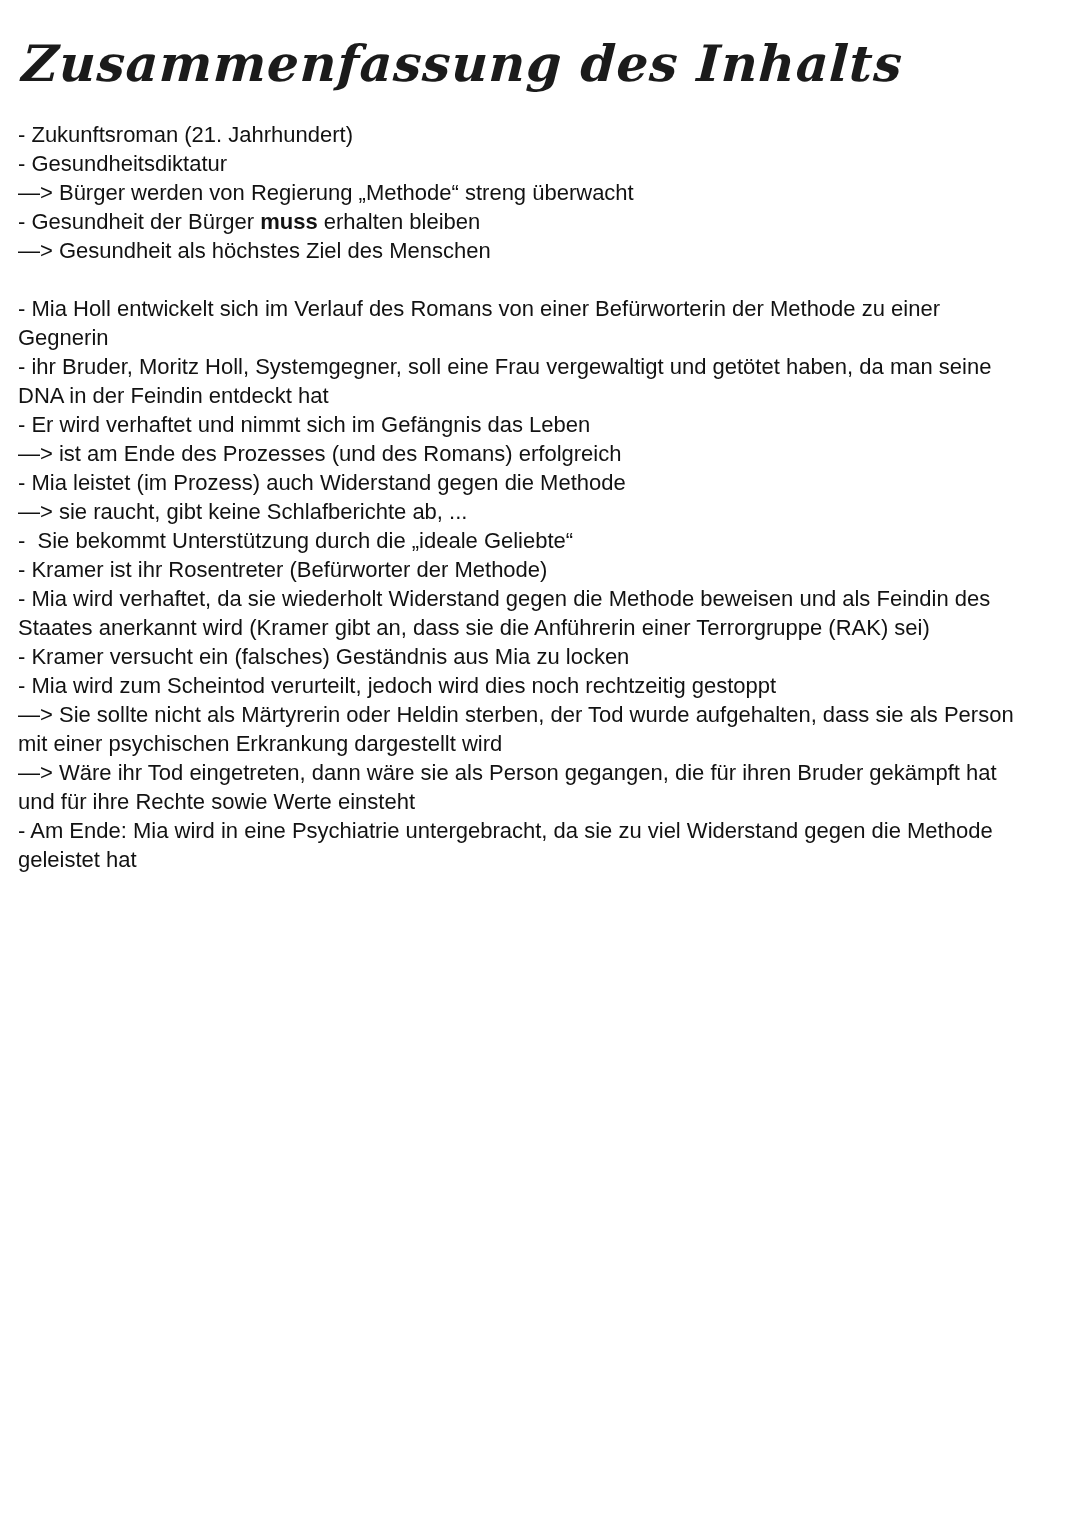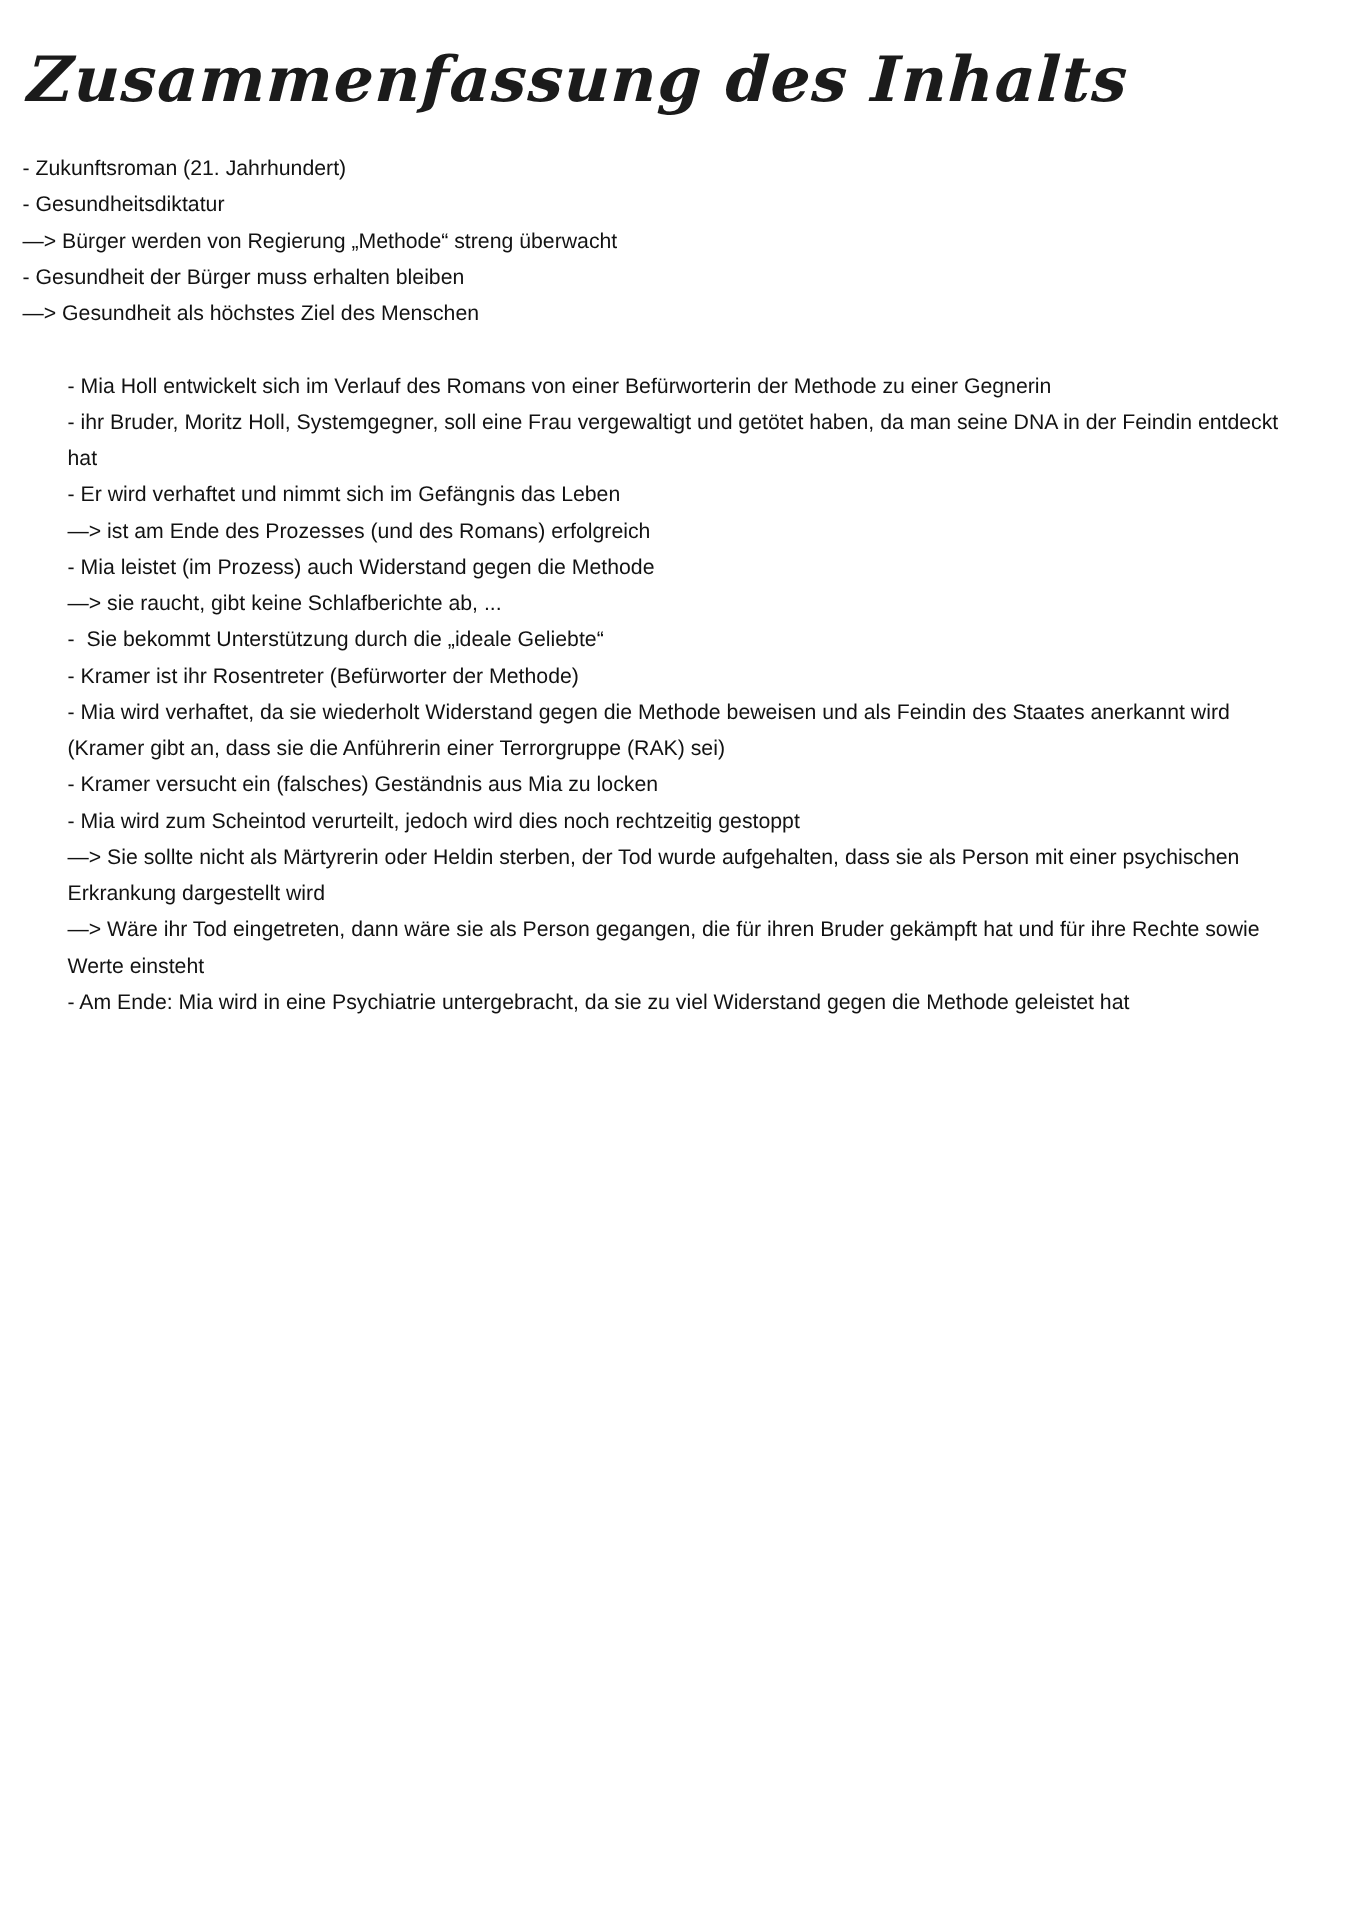--- a/index.html
+++ b/index.html
@@ -29,33 +29,32 @@
     font-size: 50px;
     line-height: 1.2;
     letter-spacing: 1px;
     color: #1b1b1b;
     transform: skewX(-3deg);
     margin: 0 0 0 4px;
   }
   .content {
     margin-top: 26px;
     width: 1014px;
-    font-size: 17px;
+    font-size: 22px;
     line-height: 29px;
     color: #121212;
   }
   .section + .section {
     margin-top: 29px;
-    margin-left: 36px;
   }
   .line {
     white-space: pre-wrap;
   }
   .bold {
-    font-weight: 400;
+    font-weight: 700;
   }
 </style>
 </head>
 <body>
 
 <div class="page">
   <h1 style="margin:0;"><span class="script-title">Zusammenfassung des Inhalts</span></h1>
   <div class="content">
       <div class="section">
         <div class="line"><span>- Zukunftsroman (21. Jahrhundert)</span></div>

